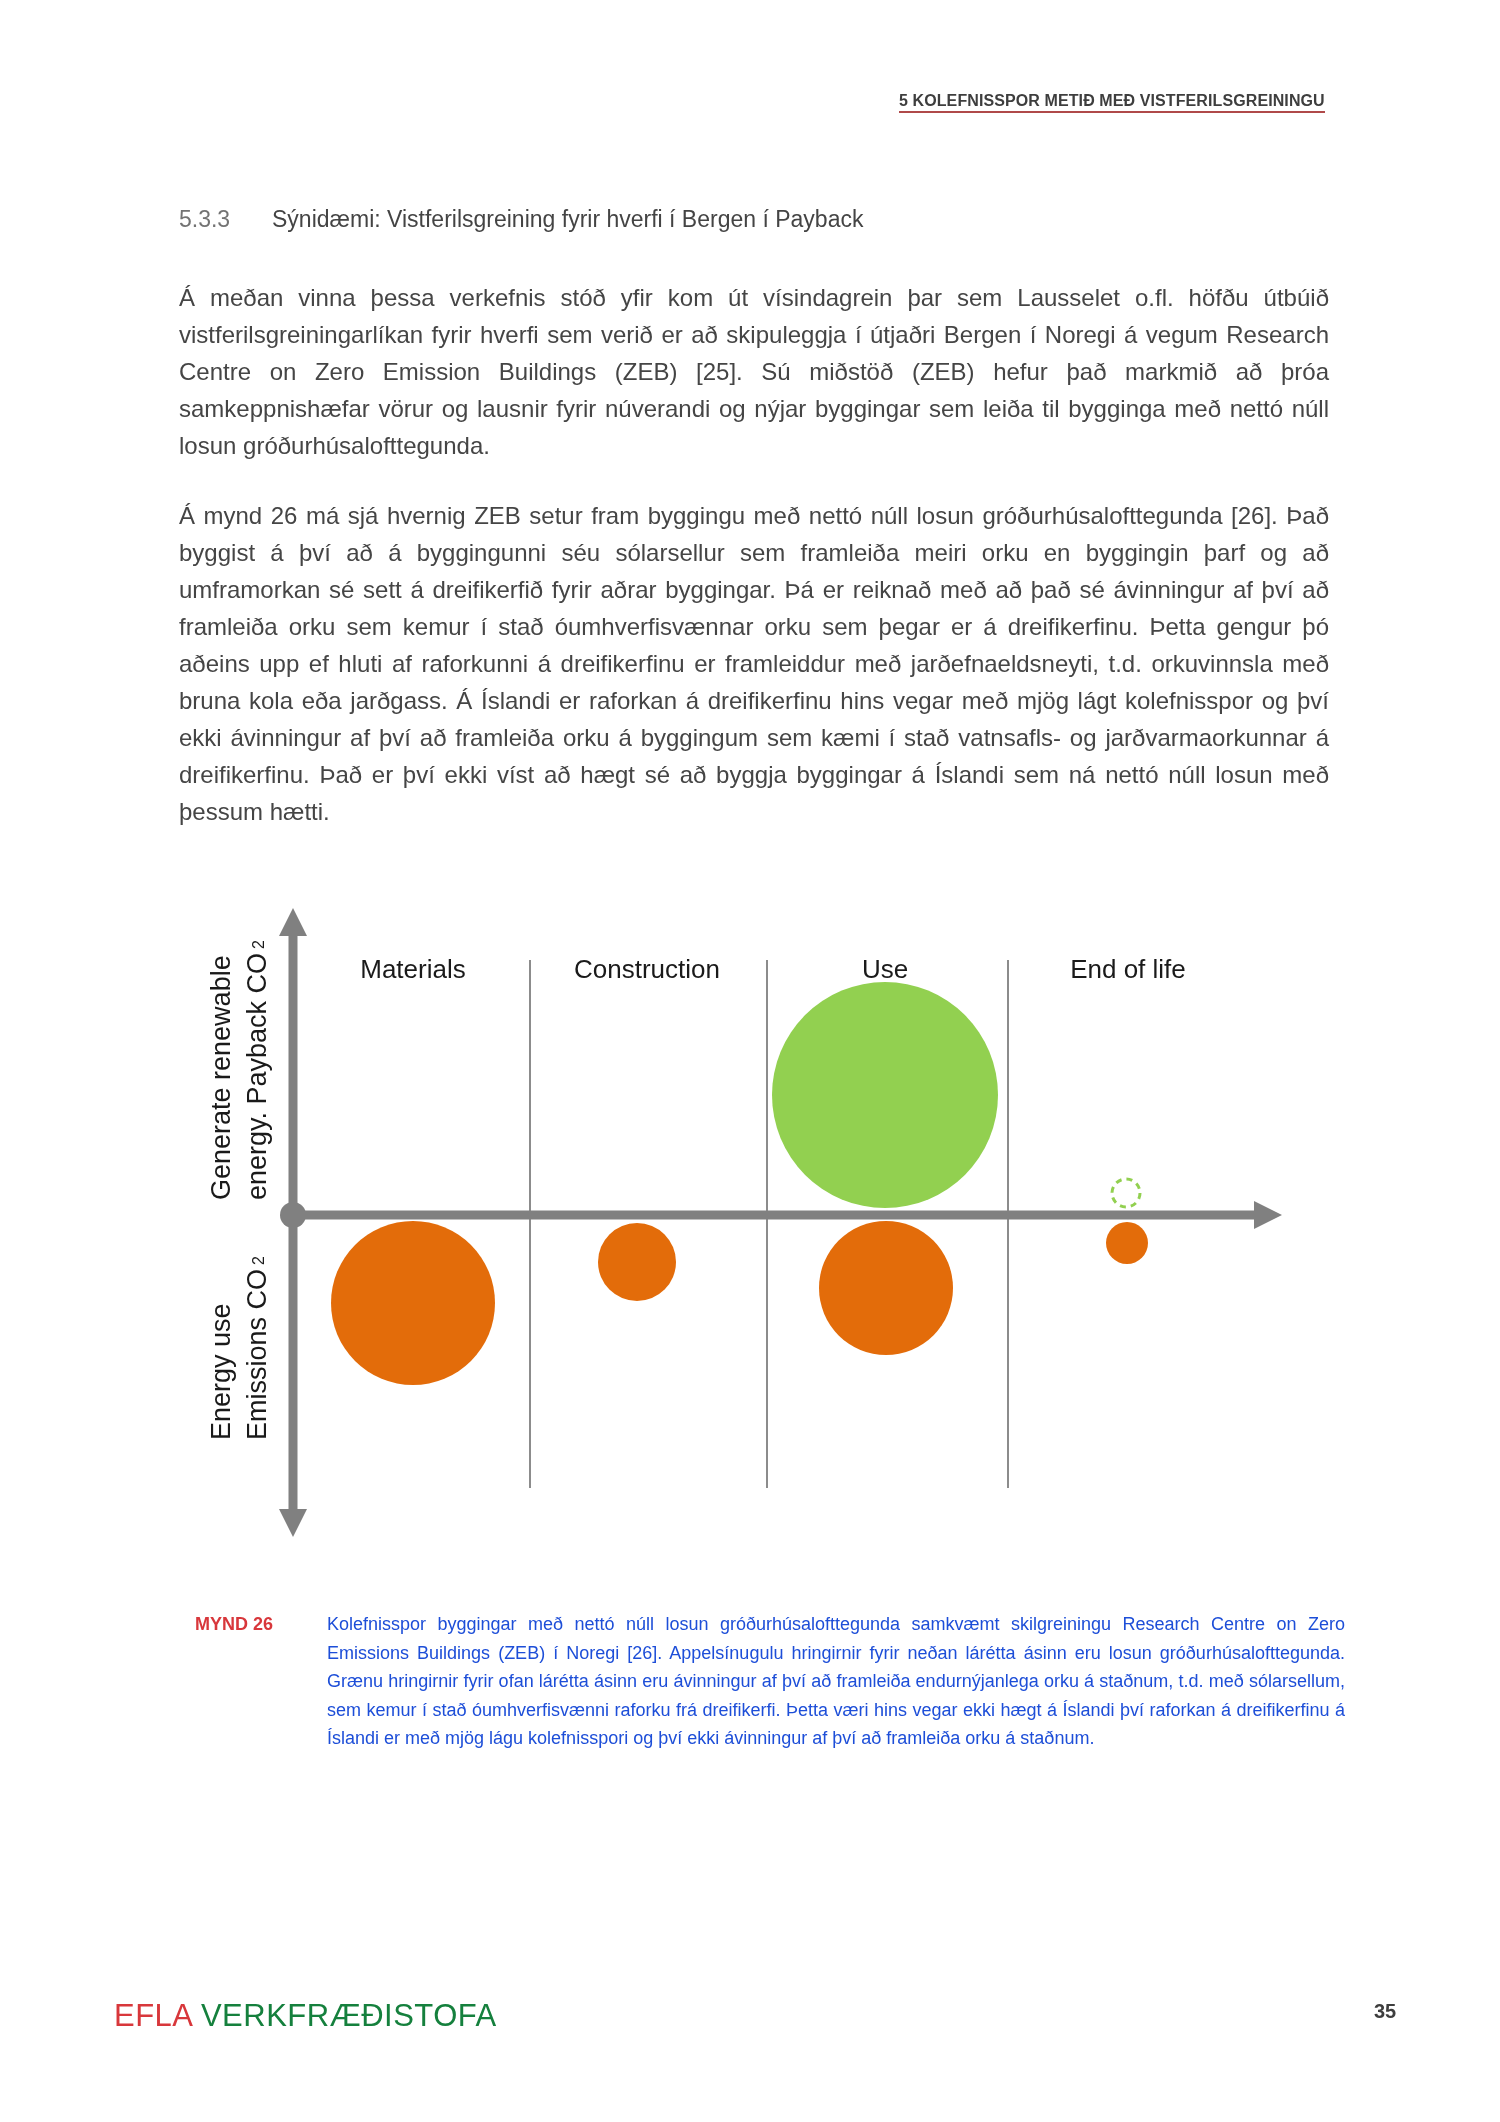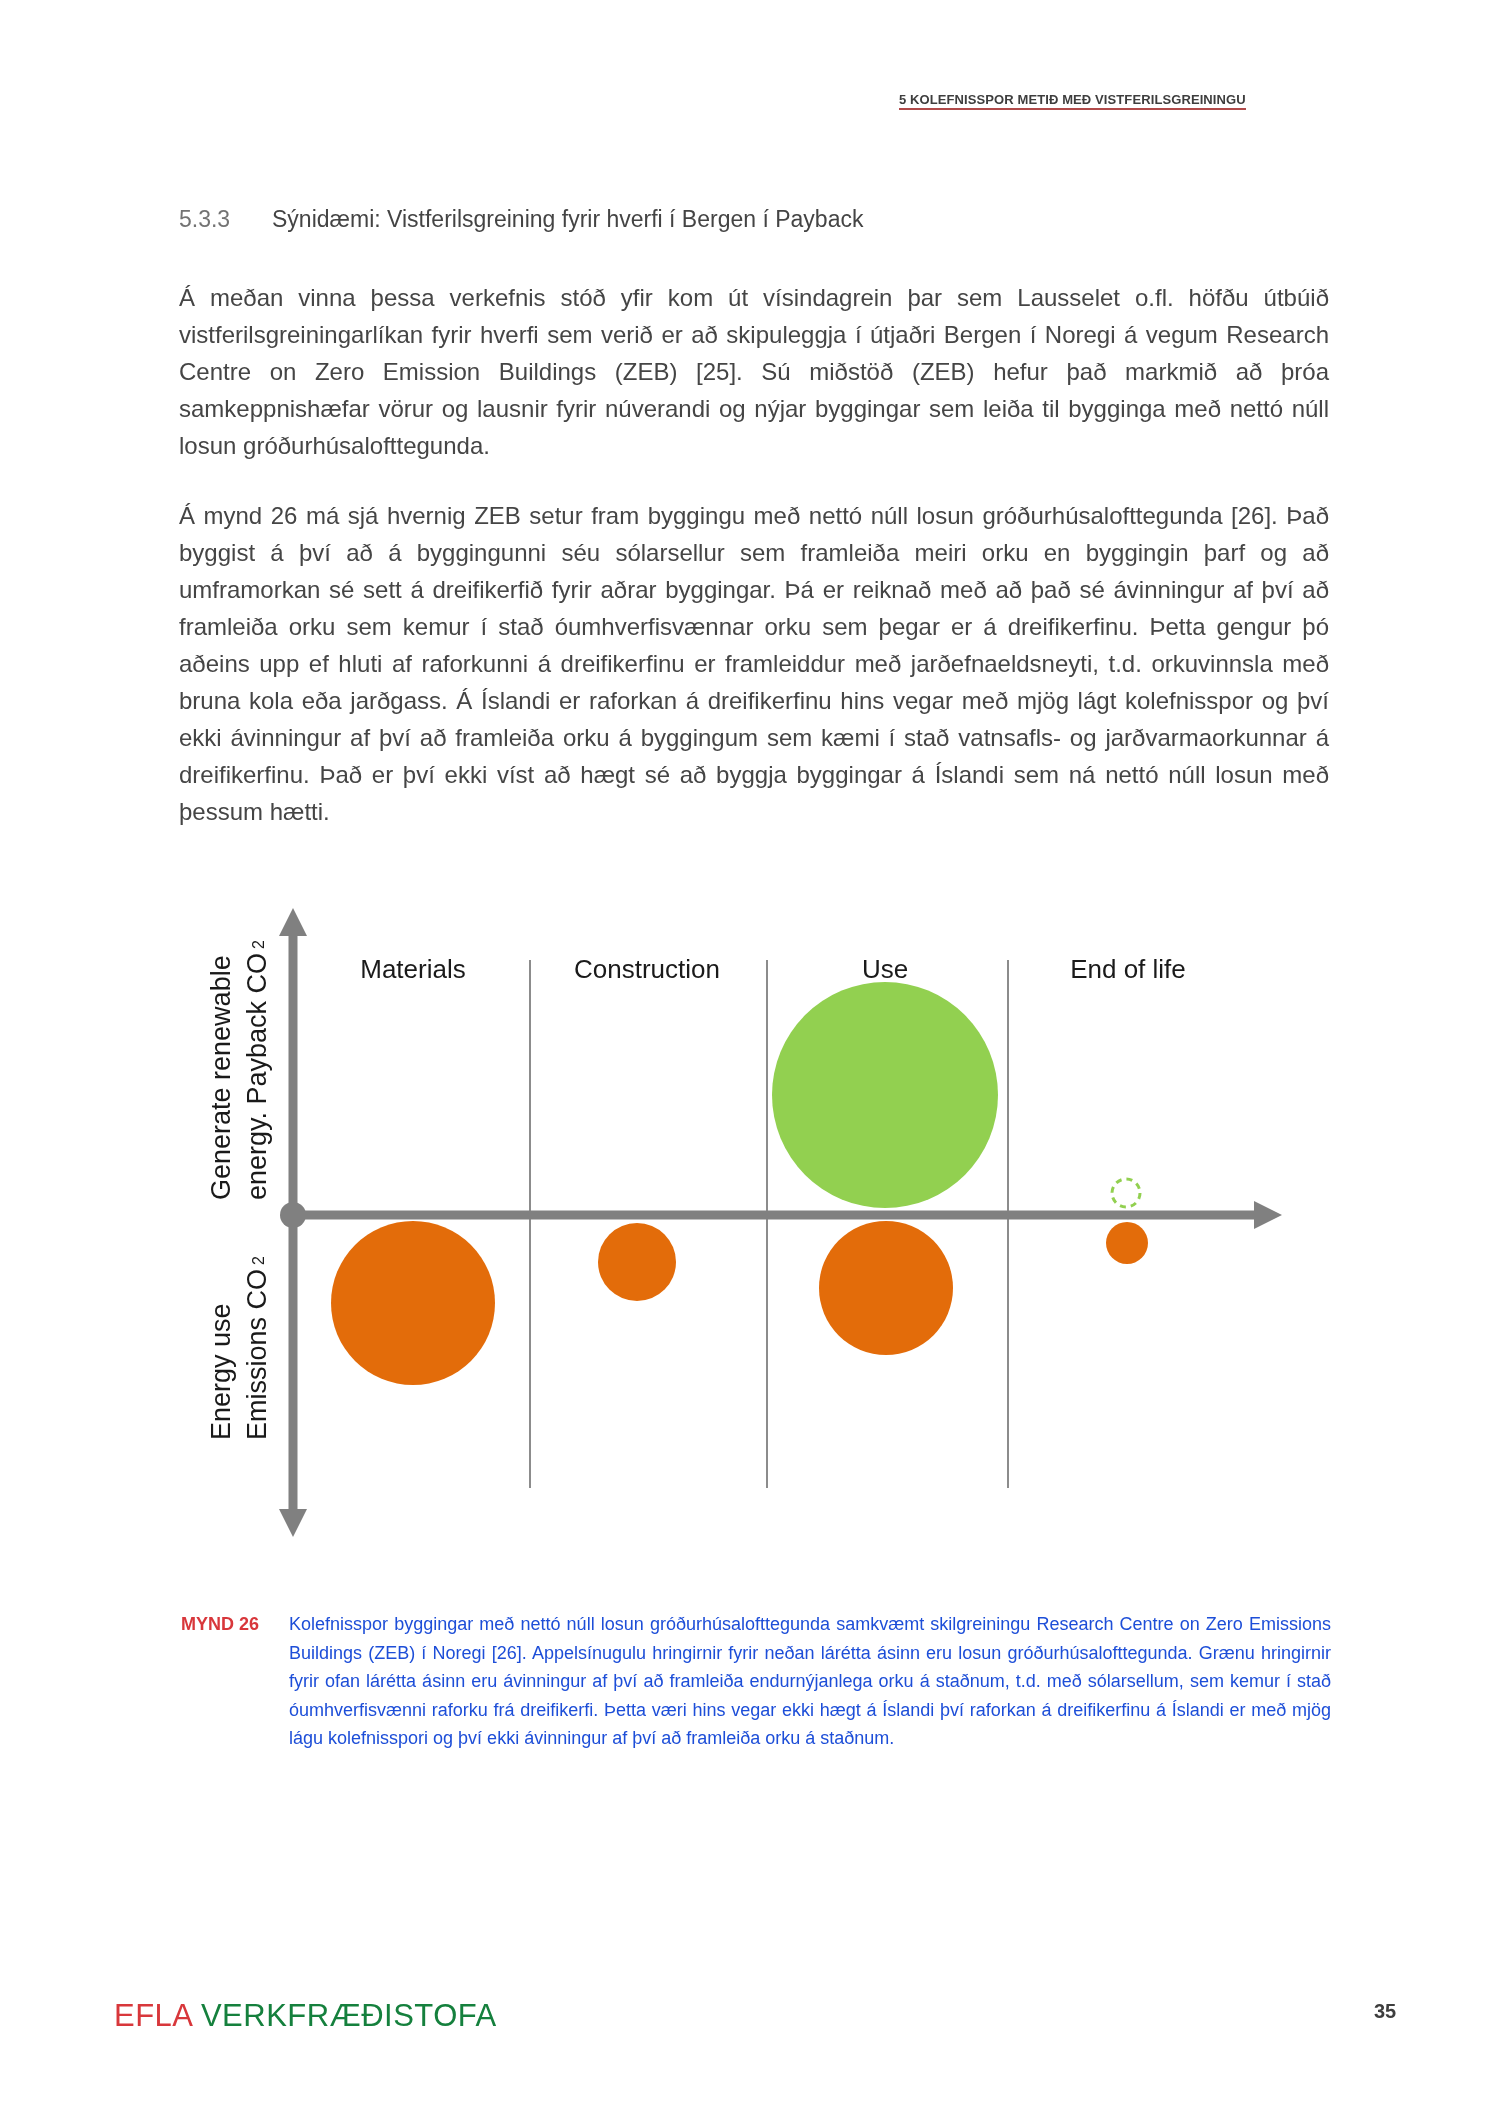--- a/index.html
+++ b/index.html
@@ -1,28 +1,28 @@
 <!DOCTYPE html>
 <html><head>
 <meta charset="utf-8">
 <style>
   html, body { margin: 0; padding: 0; background: #ffffff; }
   body { width: 1500px; height: 2122px; position: relative; overflow: hidden;
          font-family: "Liberation Sans", sans-serif; color: #404040; }
-  .running-header { position: absolute; left: 899px; top: 92px; font-size: 13px; font-weight: bold;
+  .running-header { position: absolute; left: 899px; top: 92px; font-size: 16px; font-weight: bold;
                     color: #3e3e3e; letter-spacing: 0.1px; border-bottom: 2px solid #b04a4a; padding-bottom: 1px; white-space: nowrap; }
   .section-heading { position: absolute; left: 179px; top: 206px; font-size: 23px; color: #444; white-space: nowrap; }
   .section-heading .num { color: #737373; display: inline-block; width: 93px; }
   .para { position: absolute; left: 179px; width: 1150px; font-size: 24px; line-height: 37px;
           text-align: justify; color: #454545; margin: 0; }
   .para-1 { top: 279px; }
   .para-2 { top: 497px; }
   .figure { position: absolute; left: 170px; top: 880px; width: 1170px; height: 700px; }
   .figure svg { position: absolute; left: 0; top: 0; }
-  .caption { position: absolute; left: 181px; top: 1610px; width: 1150px; display: flex; }
+  .caption { position: absolute; left: 195px; top: 1610px; width: 1150px; display: flex; gap: 24px; }
   .caption-label { color: #d8373b; font-weight: bold; font-size: 18px; width: 108px; flex: none; line-height: 28.6px; }
   .caption-text { font-size: 18px; line-height: 28.6px; text-align: justify; color: #1d4ed8; flex: 1; }
   .footer-logo { position: absolute; left: 114px; top: 1998px; font-size: 31px; white-space: nowrap; }
   .footer-logo .brand { color: #d8373b; font-weight: normal; letter-spacing: 0.5px; }
   .footer-logo .rest { color: #15803d; font-weight: normal; letter-spacing: 0.5px; }
   .page-number { position: absolute; left: 1374px; top: 2000px; font-size: 20px; font-weight: bold; color: #3e3e3e; text-align: center; }
 </style>
 </head>
 <body>
 

